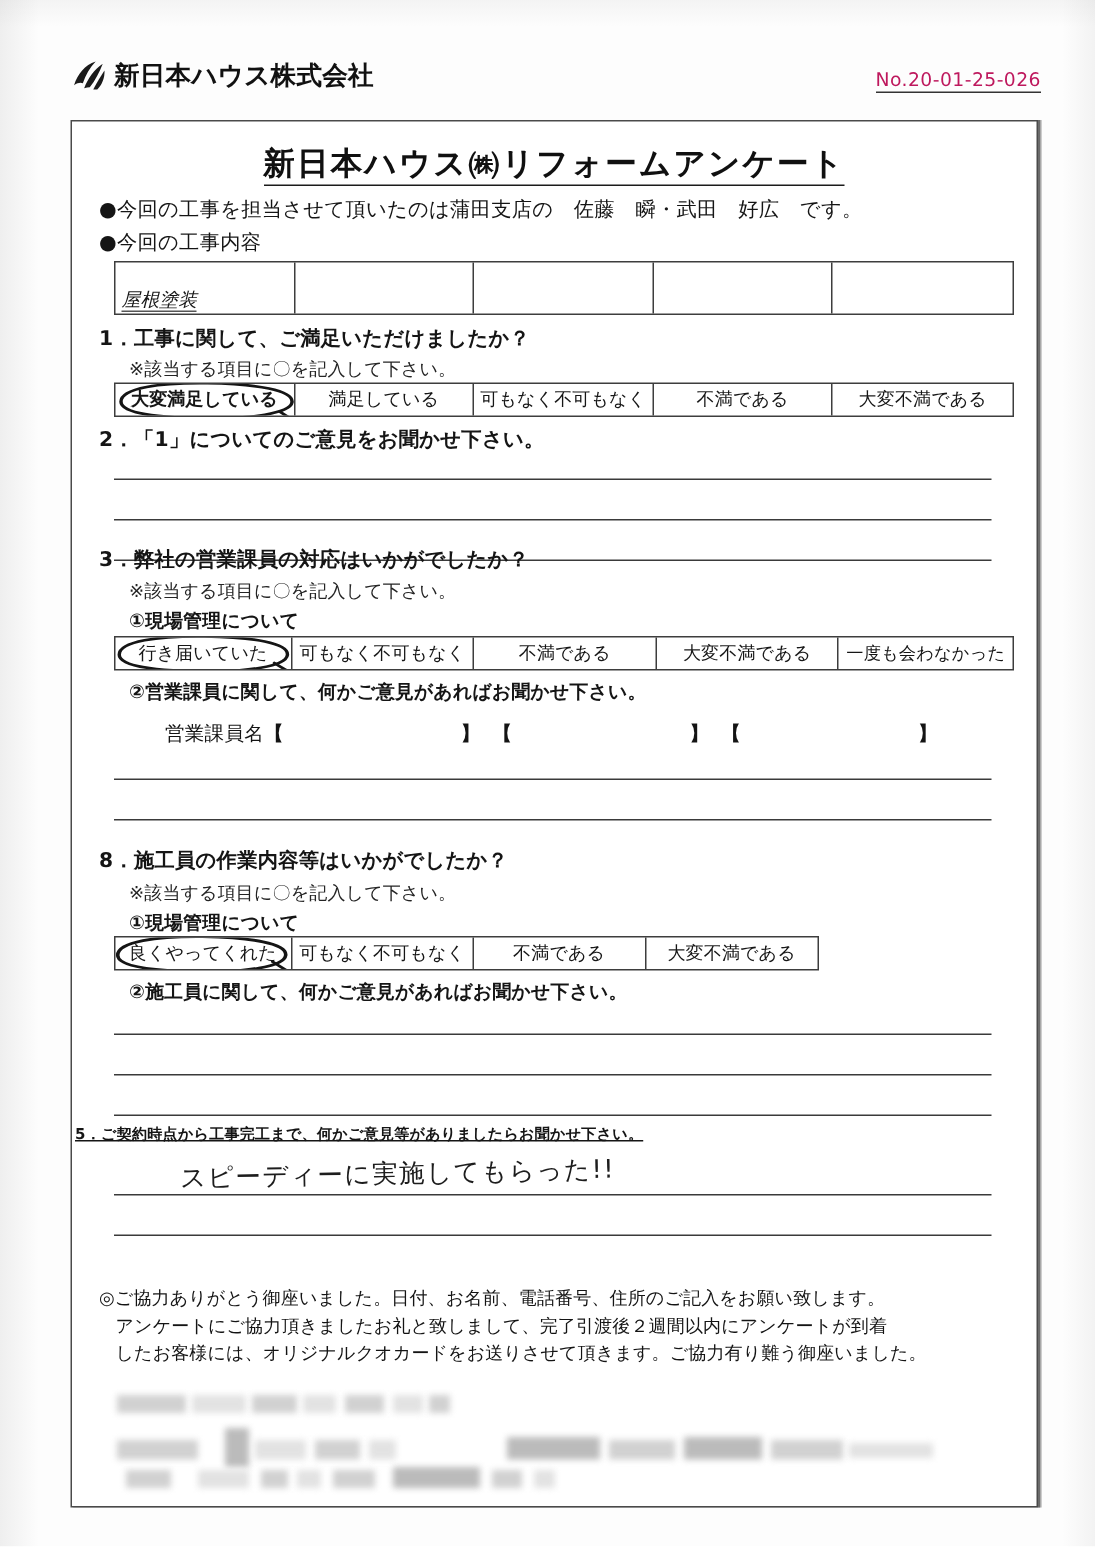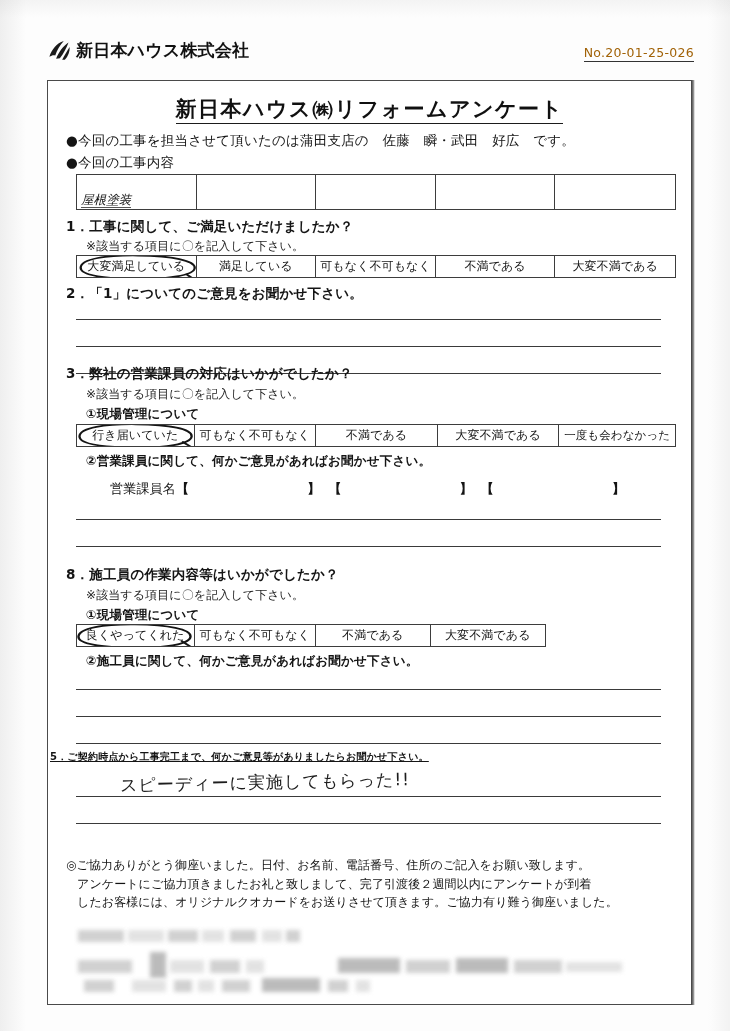--- a/index.html
+++ b/index.html
@@ -61,21 +61,21 @@
     white-space: nowrap;
     color: #111;
   }
   .doc-no {
     position: absolute;
     right: 0; top: 7px;
     font-size: 12.5px;
     letter-spacing: .3px;
     border-bottom: 1px solid #333;
     padding-bottom: 1px;
-    color: #a16207;
+    color: #be185d;
     white-space: nowrap;
   }
 
   
   .frame {
     position: absolute;
     left: 47px; top: 80px;
     width: 645px; height: 925px;
     border: 1px solid #4a4a4a;
     box-shadow: 1.5px 0 0 #6b6b6b, 2.5px 0 0 #bdbdbd;
@@ -286,21 +286,21 @@
         </div>
         <div class="cell" style="width:120px;">
           <span></span>
         </div>
       </div>
 
       <div class="line q-head" style="left:18px; top:136px;">1．工事に関して、ご満足いただけましたか？</div>
       <div class="line note" style="left:38px; top:157px;">※該当する項目に〇を記入して下さい。</div>
 
       <div class="tbl tbl-rate" style="left:28px; top:174px; width:600px;">
-        <div class="cell" style="width:120px;">
+        <div class="cell" style="width:120px;font-weight:bold;">
           <span>大変満足している</span>
           <span class="circle-mark">
             <svg viewBox="0 0 120 34" preserveAspectRatio="none">
               <path d="M10 18 C10 7, 34 3, 62 3.5 C92 4, 114 9, 113 18.5 C112 27, 88 31.5, 60 31 C32 30.5, 10 27, 10 18 Z" fill="none" stroke="#151515" stroke-width="2.1" stroke-linecap="round"></path>
               <path d="M106 26 C110 29.5, 113 32, 116 33" fill="none" stroke="#151515" stroke-width="2" stroke-linecap="round"></path>
             </svg>
           </span>
         </div>
         <div class="cell" style="width:120px;">
           <span>満足している</span>

